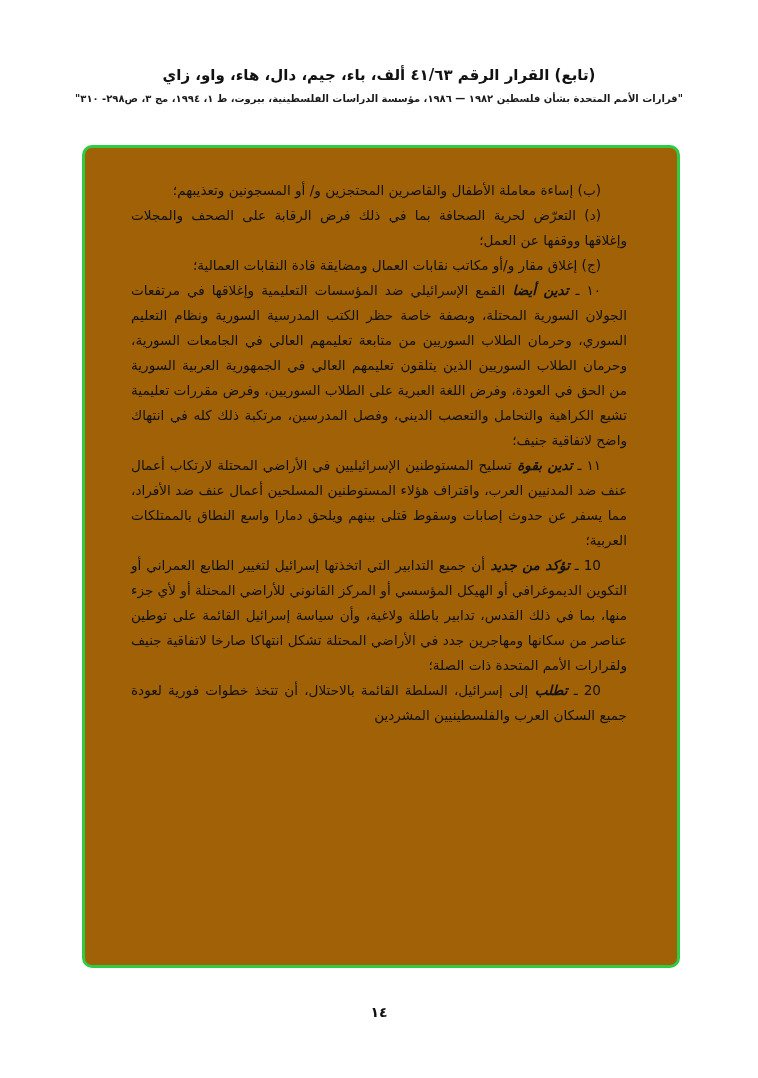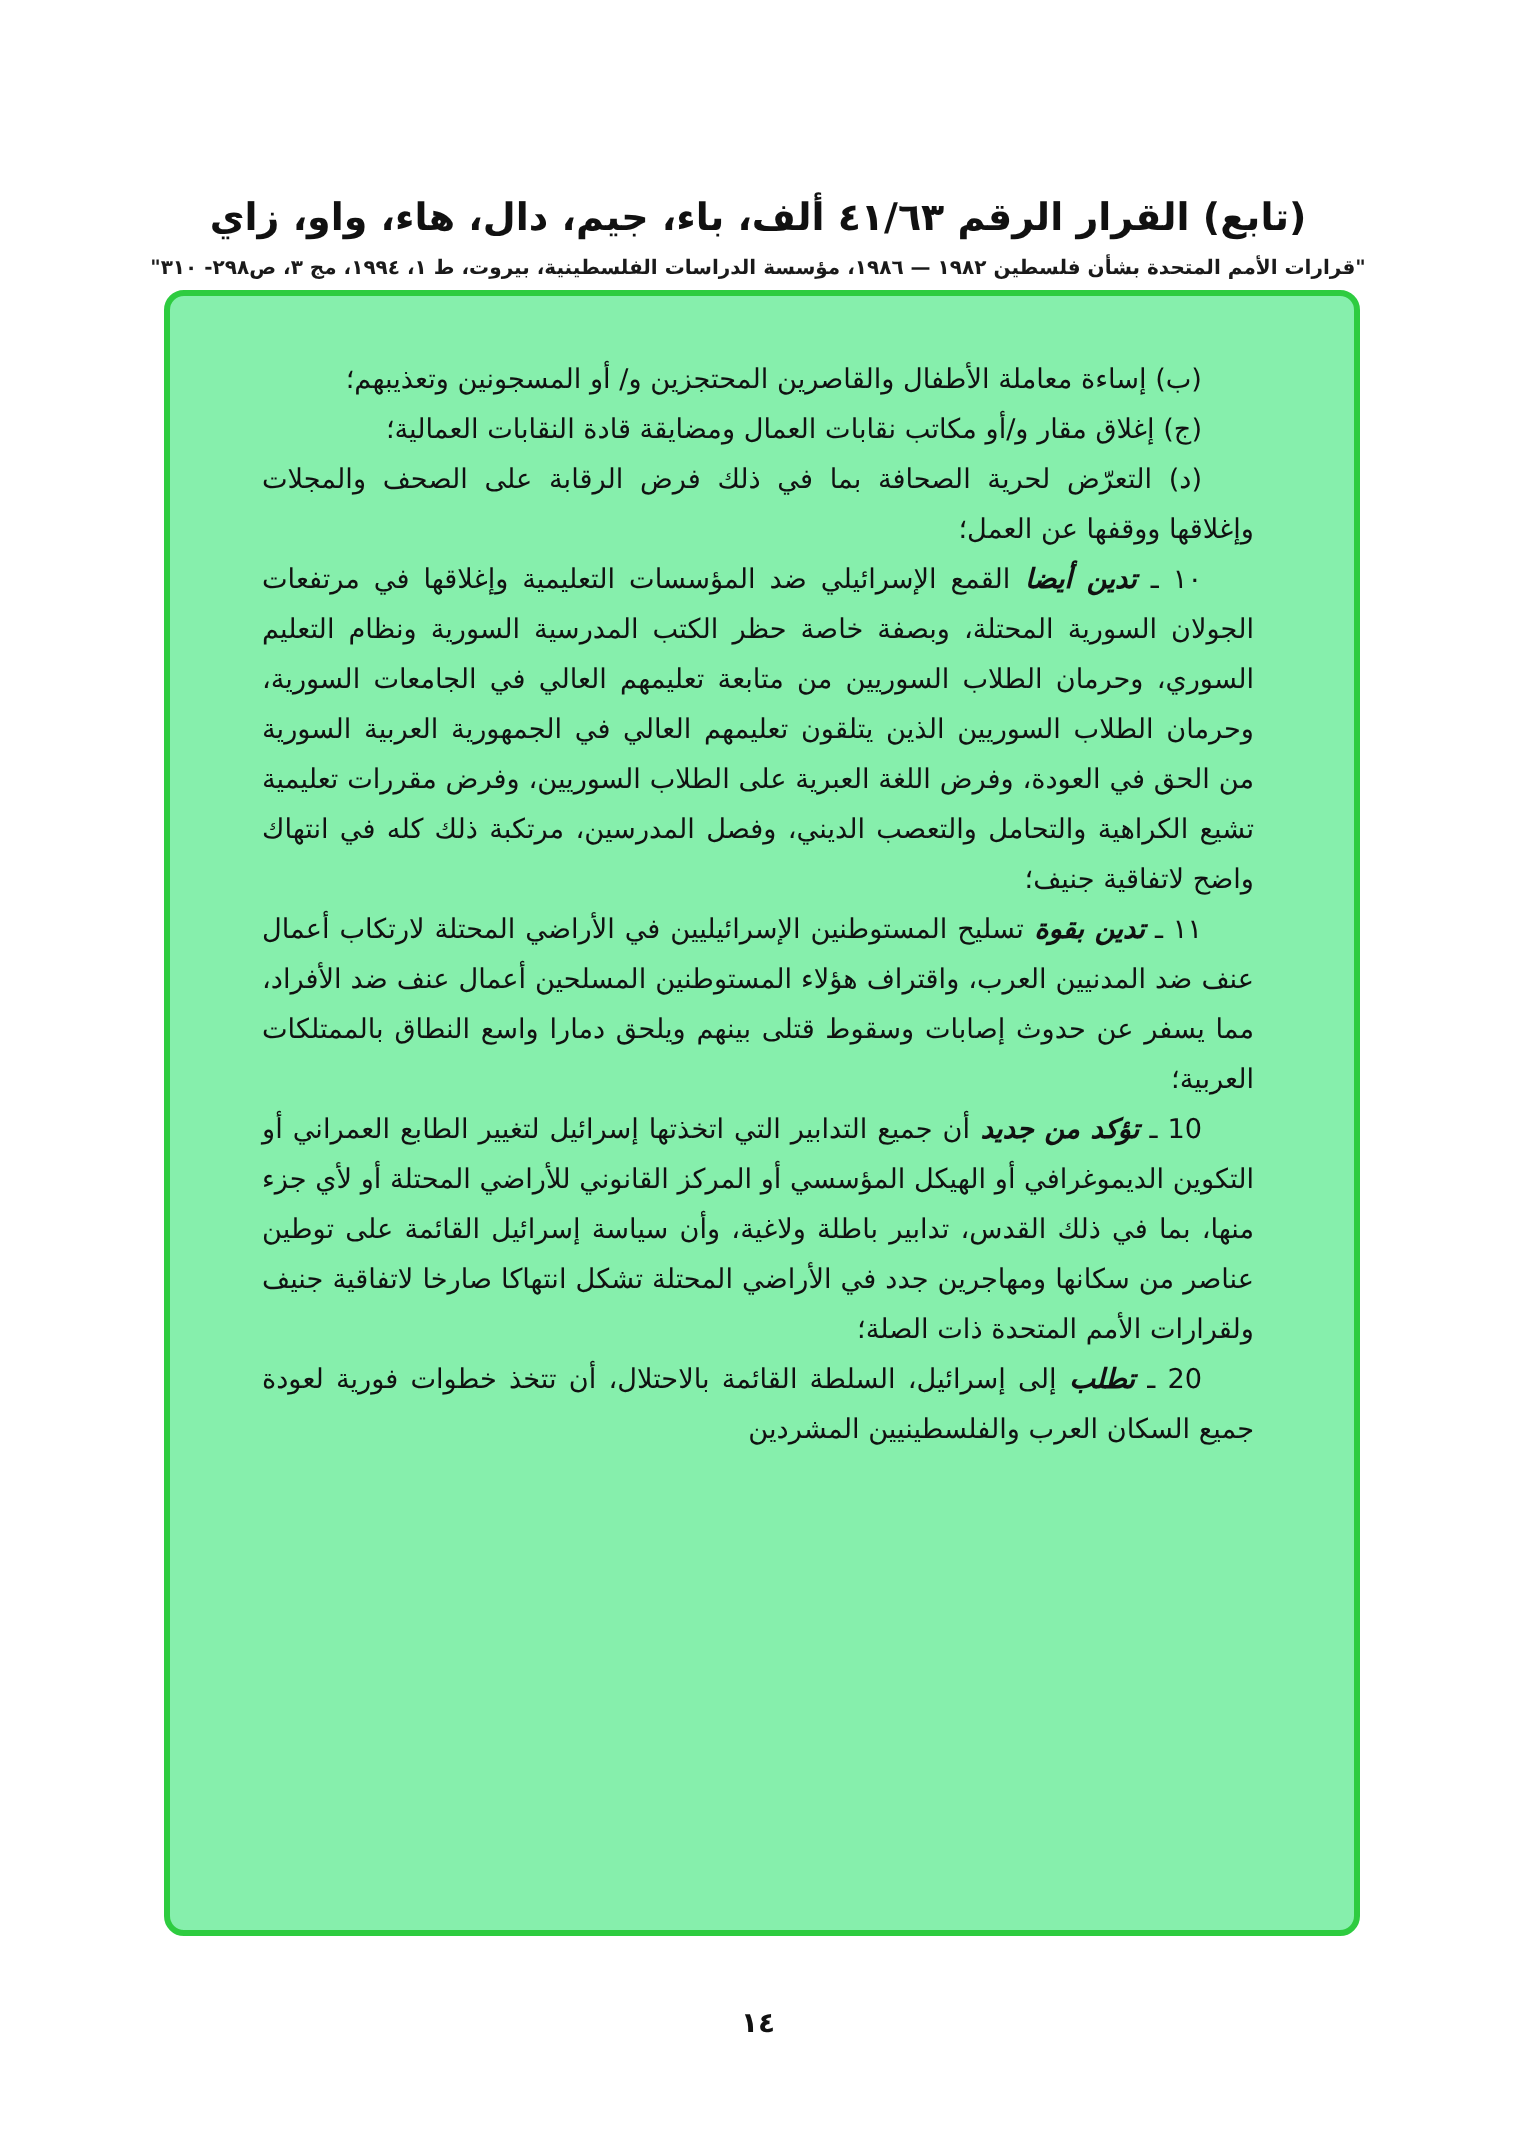--- a/index.html
+++ b/index.html
@@ -15,40 +15,39 @@
   .doc-header {
     position: absolute;
     top: 66px;
     left: 0;
     width: 758px;
     text-align: center;
     direction: rtl;
   }
   .doc-title {
     font-weight: bold;
-    font-size: 19px;
+    font-size: 15px;
     letter-spacing: 0.2px;
-    margin-top: 32px;
   }
   .doc-source {
     margin-top: 9px;
     font-weight: bold;
     font-size: 10px;
     color: #1a1a1a;
   }
   .frame {
     position: absolute;
     left: 82px;
     top: 145px;
     width: 598px;
     height: 823px;
     border: 3px solid var(--frame-green, #2ecc40);
     border-radius: 10px;
     box-sizing: border-box;
-    background: #86efac;
+    background: #a16207;
   }
   .body-text {
     direction: rtl;
     padding: 30px 50px 0 46px;
     font-size: 13.6px;
     line-height: 25px;
     text-align: justify;
   }
   .body-text p {
     margin: 0;
@@ -70,22 +69,22 @@
 <body>
 
 <div class="doc-header">
   <div class="doc-title">(تابع) القرار الرقم ٤١/٦٣ ألف، باء، جيم، دال، هاء، واو، زاي</div>
   <div class="doc-source">"قرارات الأمم المتحدة بشأن فلسطين ١٩٨٢ — ١٩٨٦، مؤسسة الدراسات الفلسطينية، بيروت، ط ١، ١٩٩٤، مج ٣، ص٢٩٨- ٣١٠"</div>
 </div>
 
 <div class="frame">
   <div class="body-text" id="paragraphs">
       <p><span>(ب) </span>إساءة معاملة الأطفال والقاصرين المحتجزين و/ أو المسجونين وتعذيبهم؛</p>
+      <p><span>(د) </span>التعرّض لحرية الصحافة بما في ذلك فرض الرقابة على الصحف والمجلات وإغلاقها ووقفها عن العمل؛</p>
       <p><span>(ج) </span>إغلاق مقار و/أو مكاتب نقابات العمال ومضايقة قادة النقابات العمالية؛</p>
-      <p><span>(د) </span>التعرّض لحرية الصحافة بما في ذلك فرض الرقابة على الصحف والمجلات وإغلاقها ووقفها عن العمل؛</p>
       <p><span>١٠ ـ </span><b>تدين أيضا </b>القمع الإسرائيلي ضد المؤسسات التعليمية وإغلاقها في مرتفعات الجولان السورية المحتلة، وبصفة خاصة حظر الكتب المدرسية السورية ونظام التعليم السوري، وحرمان الطلاب السوريين من متابعة تعليمهم العالي في الجامعات السورية، وحرمان الطلاب السوريين الذين يتلقون تعليمهم العالي في الجمهورية العربية السورية من الحق في العودة، وفرض اللغة العبرية على الطلاب السوريين، وفرض مقررات تعليمية تشيع الكراهية والتحامل والتعصب الديني، وفصل المدرسين، مرتكبة ذلك كله في انتهاك واضح لاتفاقية جنيف؛</p>
       <p><span>١١ ـ </span><b>تدين بقوة </b>تسليح المستوطنين الإسرائيليين في الأراضي المحتلة لارتكاب أعمال عنف ضد المدنيين العرب، واقتراف هؤلاء المستوطنين المسلحين أعمال عنف ضد الأفراد، مما يسفر عن حدوث إصابات وسقوط قتلى بينهم ويلحق دمارا واسع النطاق بالممتلكات العربية؛</p>
       <p><span>10 ـ </span><b>تؤكد من جديد </b>أن جميع التدابير التي اتخذتها إسرائيل لتغيير الطابع العمراني أو التكوين الديموغرافي أو الهيكل المؤسسي أو المركز القانوني للأراضي المحتلة أو لأي جزء منها، بما في ذلك القدس، تدابير باطلة ولاغية، وأن سياسة إسرائيل القائمة على توطين عناصر من سكانها ومهاجرين جدد في الأراضي المحتلة تشكل انتهاكا صارخا لاتفاقية جنيف ولقرارات الأمم المتحدة ذات الصلة؛</p>
       <p><span>20 ـ </span><b>تطلب </b>إلى إسرائيل، السلطة القائمة بالاحتلال، أن تتخذ خطوات فورية لعودة جميع السكان العرب والفلسطينيين المشردين</p>
     </div>
 </div>
 
 <div class="page-number">١٤</div>
 
 </body></html>

